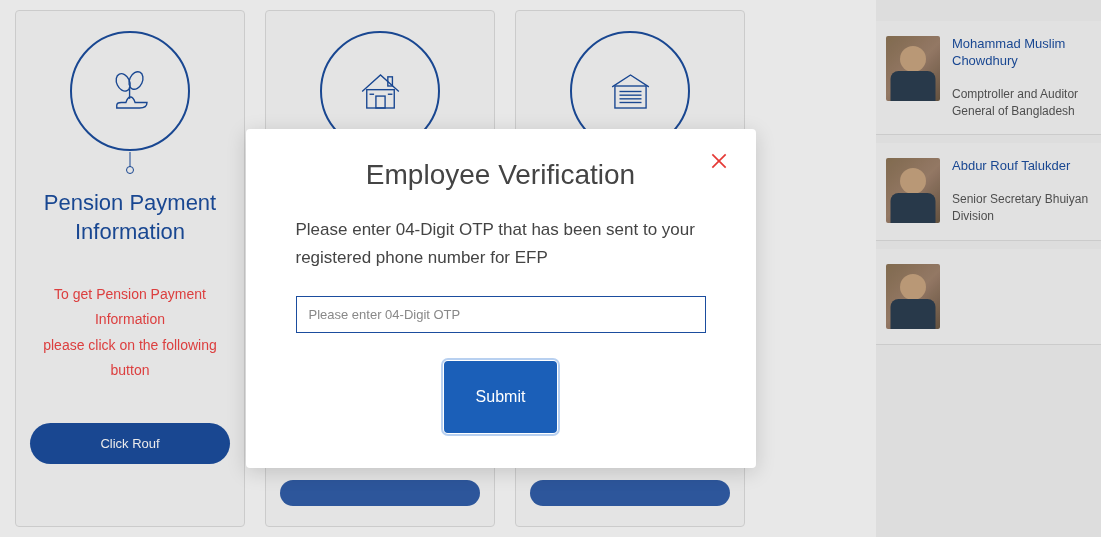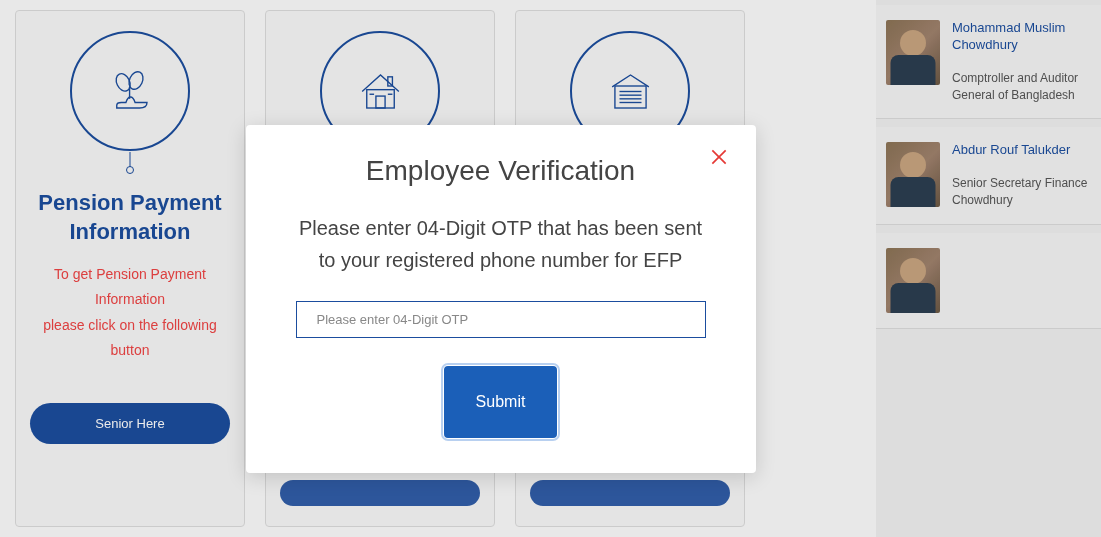--- a/index.html
+++ b/index.html
@@ -73,23 +73,23 @@
       height: 15px;
       background: #1b4d9e;
       top: -15px;
       left: 50%;
       transform: translateX(-50%);
     }
 
     .card-title {
       color: #1b4d9e;
       font-size: 22px;
-      font-weight: 700;
+      font-weight: 400;
       line-height: 1.3;
-      margin-bottom: 16px;
+      margin-bottom: 36px;
     }
 
     .card-description {
       color: #ef4444;
       font-size: 14px;
       line-height: 1.8;
       margin-bottom: 40px;
     }
 
     .click-button {
@@ -98,21 +98,21 @@
       border: none;
       border-radius: 25px;
       padding: 13px 40px;
       font-size: 13px;
       cursor: pointer;
       width: 200px;
     }
 
     .sidebar {
       width: 225px;
-      padding: 5px 0;
+      padding: 21px 0;
       background: #f0f0f0;
     }
 
     .person-card {
       display: flex;
       gap: 12px;
       padding: 15px 10px;
       border-bottom: 1px solid #ddd;
       background: #f5f5f5;
       margin-bottom: 8px;
@@ -216,30 +216,30 @@
       align-items: center;
       justify-content: center;
     }
 
     .modal-close svg {
       width: 20px;
       height: 20px;
     }
 
     .modal-text {
-      text-align: center;
-      font-size: 20px;
+      text-align: left;
+      font-size: 17px;
       color: #444;
       line-height: 1.6;
       margin-bottom: 25px;
     }
 
     .otp-input {
       width: 100%;
-      padding: 10px 20px;
+      padding: 10px 12px;
       border: 1px solid #1b4d9e;
       font-size: 13px;
       color: #0f766e;
       margin-bottom: 28px;
     }
 
     .otp-input::placeholder {
       color: #888;
     }
 
@@ -273,21 +273,21 @@
           <path d="M 20 42 Q 15 42 15 45 L 15 48 L 40 48 Q 48 48 48 42 L 35 42 Q 33 36 30 36 Q 27 36 25 42 Z" fill="none" stroke="#1b4d9e" stroke-width="1.5"></path>
           <ellipse cx="22" cy="20" rx="7" ry="10" transform="rotate(-25 22 20)" fill="none" stroke="#1b4d9e" stroke-width="1.5"></ellipse>
           <ellipse cx="36" cy="18" rx="7" ry="10" transform="rotate(25 36 18)" fill="none" stroke="#1b4d9e" stroke-width="1.5"></ellipse>
           <line x1="29" y1="25" x2="29" y2="38" stroke="#1b4d9e" stroke-width="1.5"></line>
         </svg>
       </div>
       <div class="connector-dot"></div>
       <div class="card-title">Pension Payment Information</div>
       <div class="card-description" style="white-space: pre-line;">To get Pension Payment Information
 please click on the following button</div>
-      <button class="click-button">Senior Here</button>
+      <button class="click-button">Click Rouf</button>
     </div>
 
     <div class="info-card">
       <div class="icon-circle">
         <svg viewBox="0 0 60 60">
           <path d="M 10 30 L 30 12 L 50 30" fill="none" stroke="#1b4d9e" stroke-width="1.5"></path>
           <rect x="15" y="28" width="30" height="20" fill="none" stroke="#1b4d9e" stroke-width="1.5"></rect>
           <rect x="25" y="35" width="10" height="13" fill="none" stroke="#1b4d9e" stroke-width="1.5"></rect>
           <rect x="38" y="14" width="5" height="10" fill="none" stroke="#1b4d9e" stroke-width="1.5"></rect>
           <line x1="18" y1="33" x2="23" y2="33" stroke="#1b4d9e" stroke-width="1.5"></line>
@@ -319,21 +319,21 @@
       <div class="person-photo"></div>
       <div class="person-info">
         <div class="person-name">Mohammad Muslim Chowdhury</div>
         <div class="person-title">Comptroller and Auditor General of Bangladesh</div>
       </div>
     </div>
     <div class="person-card">
       <div class="person-photo"></div>
       <div class="person-info">
         <div class="person-name">Abdur Rouf Talukder</div>
-        <div class="person-title">Senior Secretary Finance Chowdhury</div>
+        <div class="person-title">Senior Secretary Bhuiyan Division</div>
       </div>
     </div>
     <div class="person-card">
       <div class="person-photo"></div>
     </div>
   </div>
 </div>
 
 <div class="modal-overlay">
   <div class="modal">

